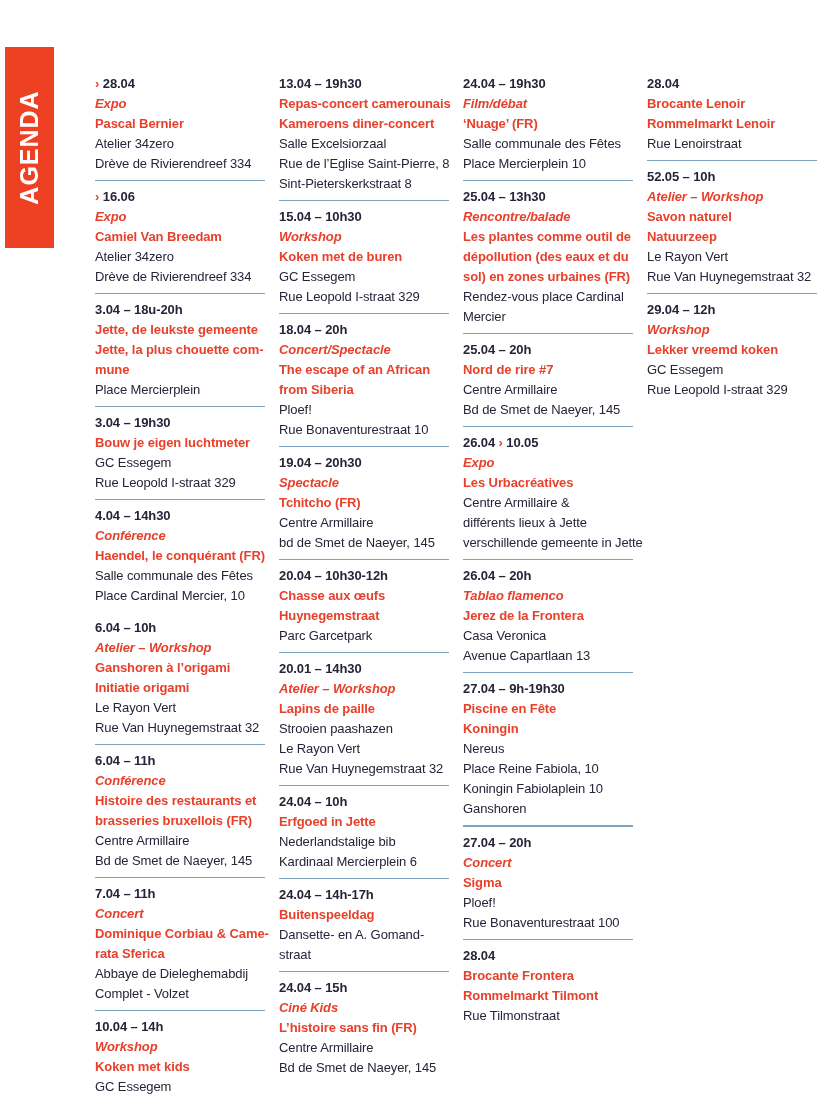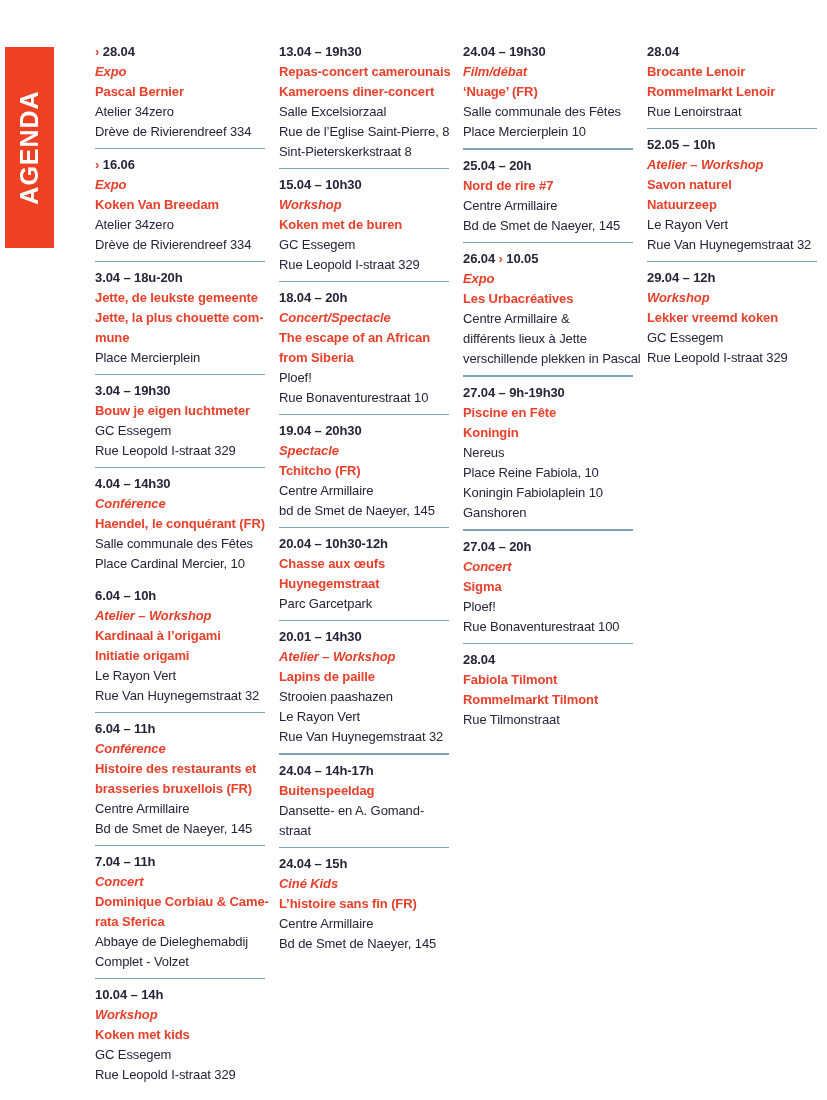--- a/index.html
+++ b/index.html
@@ -39,21 +39,21 @@
     left: 95px;
     top: 42px;
     display: flex;
     gap: 14px;
   }
   .col {
     width: 170px;
     flex: 0 0 170px;
   }
   .entry { padding: 6px 0; }
-  .col .entry:first-child { padding-top: 0; }
+  .col .entry:first-child { padding-top: 0; margin-top: 32px; }
   .entry div {
     font-size: 13px;
     line-height: 20px;
     white-space: nowrap;
     letter-spacing: -0.1px;
   }
   .date {
     font-weight: 700;
     font-size: 13.5px;
     color: var(--dark, #262438);
@@ -94,21 +94,21 @@
         <div class="date"><span class="arrow">›</span> 28.04</div>
         <div class="category">Expo</div>
         <div class="title-line">Pascal Bernier</div>
         <div class="venue-line">Atelier 34zero</div>
         <div class="venue-line">Drève de Rivierendreef 334</div>
       </div>
       <div class="divider"></div>
       <div class="entry">
         <div class="date"><span class="arrow">›</span> 16.06</div>
         <div class="category">Expo</div>
-        <div class="title-line">Koken Van Breedam</div>
+        <div class="title-line">Camiel Van Breedam</div>
         <div class="venue-line">Atelier 34zero</div>
         <div class="venue-line">Drève de Rivierendreef 334</div>
       </div>
       <div class="divider"></div>
       <div class="entry">
         <div class="date">3.04 – 18u-20h</div>
         <div class="title-line">Jette, de leukste gemeente</div>
         <div class="title-line">Jette, la plus chouette com-</div>
         <div class="title-line">mune</div>
         <div class="venue-line">Place Mercierplein</div>
@@ -124,21 +124,21 @@
       <div class="entry">
         <div class="date">4.04 – 14h30</div>
         <div class="category">Conférence</div>
         <div class="title-line">Haendel, le conquérant (FR)</div>
         <div class="venue-line">Salle communale des Fêtes</div>
         <div class="venue-line">Place Cardinal Mercier, 10</div>
       </div>
       <div class="entry">
         <div class="date">6.04 – 10h</div>
         <div class="category">Atelier – Workshop</div>
-        <div class="title-line">Kardinaal à l’origami</div>
+        <div class="title-line">Ganshoren à l’origami</div>
         <div class="title-line">Initiatie origami</div>
         <div class="venue-line">Le Rayon Vert</div>
         <div class="venue-line">Rue Van Huynegemstraat 32</div>
       </div>
       <div class="divider"></div>
       <div class="entry">
         <div class="date">6.04 – 11h</div>
         <div class="category">Conférence</div>
         <div class="title-line">Histoire des restaurants et</div>
         <div class="title-line">brasseries bruxellois (FR)</div>
@@ -207,20 +207,26 @@
       <div class="divider"></div>
       <div class="entry">
         <div class="date">20.01 – 14h30</div>
         <div class="category">Atelier – Workshop</div>
         <div class="title-line">Lapins de paille</div>
         <div class="venue-line">Strooien paashazen</div>
         <div class="venue-line">Le Rayon Vert</div>
         <div class="venue-line">Rue Van Huynegemstraat 32</div>
       </div>
       <div class="divider"></div>
+      <div class="entry">
+        <div class="date">24.04 – 10h</div>
+        <div class="title-line">Erfgoed in Jette</div>
+        <div class="venue-line">Nederlandstalige bib</div>
+        <div class="venue-line">Kardinaal Mercierplein 6</div>
+      </div>
       <div class="divider"></div>
       <div class="entry">
         <div class="date">24.04 – 14h-17h</div>
         <div class="title-line">Buitenspeeldag</div>
         <div class="venue-line">Dansette- en A. Gomand-</div>
         <div class="venue-line">straat</div>
       </div>
       <div class="divider"></div>
       <div class="entry">
         <div class="date">24.04 – 15h</div>
@@ -232,37 +238,53 @@
     </div>
     <div class="col">
       <div class="entry">
         <div class="date">24.04 – 19h30</div>
         <div class="category">Film/débat</div>
         <div class="title-line">‘Nuage’ (FR)</div>
         <div class="venue-line">Salle communale des Fêtes</div>
         <div class="venue-line">Place Mercierplein 10</div>
       </div>
       <div class="divider"></div>
+      <div class="entry">
+        <div class="date">25.04 – 13h30</div>
+        <div class="category">Rencontre/balade</div>
+        <div class="title-line">Les plantes comme outil de</div>
+        <div class="title-line">dépollution (des eaux et du</div>
+        <div class="title-line">sol) en zones urbaines (FR)</div>
+        <div class="venue-line">Rendez-vous place Cardinal</div>
+        <div class="venue-line">Mercier</div>
+      </div>
       <div class="divider"></div>
       <div class="entry">
         <div class="date">25.04 – 20h</div>
         <div class="title-line">Nord de rire #7</div>
         <div class="venue-line">Centre Armillaire</div>
         <div class="venue-line">Bd de Smet de Naeyer, 145</div>
       </div>
       <div class="divider"></div>
       <div class="entry">
         <div class="date">26.04 <span class="arrow">›</span> 10.05</div>
         <div class="category">Expo</div>
         <div class="title-line">Les Urbacréatives</div>
         <div class="venue-line">Centre Armillaire &amp;</div>
         <div class="venue-line">différents lieux à Jette</div>
-        <div class="venue-line">verschillende plekken in Pascal</div>
-      </div>
-      <div class="divider"></div>
+        <div class="venue-line">verschillende gemeente in Jette</div>
+      </div>
+      <div class="divider"></div>
+      <div class="entry">
+        <div class="date">26.04 – 20h</div>
+        <div class="category">Tablao flamenco</div>
+        <div class="title-line">Jerez de la Frontera</div>
+        <div class="venue-line">Casa Veronica</div>
+        <div class="venue-line">Avenue Capartlaan 13</div>
+      </div>
       <div class="divider"></div>
       <div class="entry">
         <div class="date">27.04 – 9h-19h30</div>
         <div class="title-line">Piscine en Fête</div>
         <div class="title-line">Koningin</div>
         <div class="venue-line">Nereus</div>
         <div class="venue-line">Place Reine Fabiola, 10</div>
         <div class="venue-line">Koningin Fabiolaplein 10</div>
         <div class="venue-line">Ganshoren</div>
       </div>
@@ -271,21 +293,21 @@
       <div class="entry">
         <div class="date">27.04 – 20h</div>
         <div class="category">Concert</div>
         <div class="title-line">Sigma</div>
         <div class="venue-line">Ploef!</div>
         <div class="venue-line">Rue Bonaventurestraat 100</div>
       </div>
       <div class="divider"></div>
       <div class="entry">
         <div class="date">28.04</div>
-        <div class="title-line">Fabiola Tilmont</div>
+        <div class="title-line">Brocante Frontera</div>
         <div class="title-line">Rommelmarkt Tilmont</div>
         <div class="venue-line">Rue Tilmonstraat</div>
       </div>
     </div>
     <div class="col">
       <div class="entry">
         <div class="date">28.04</div>
         <div class="title-line">Brocante Lenoir</div>
         <div class="title-line">Rommelmarkt Lenoir</div>
         <div class="venue-line">Rue Lenoirstraat</div>

